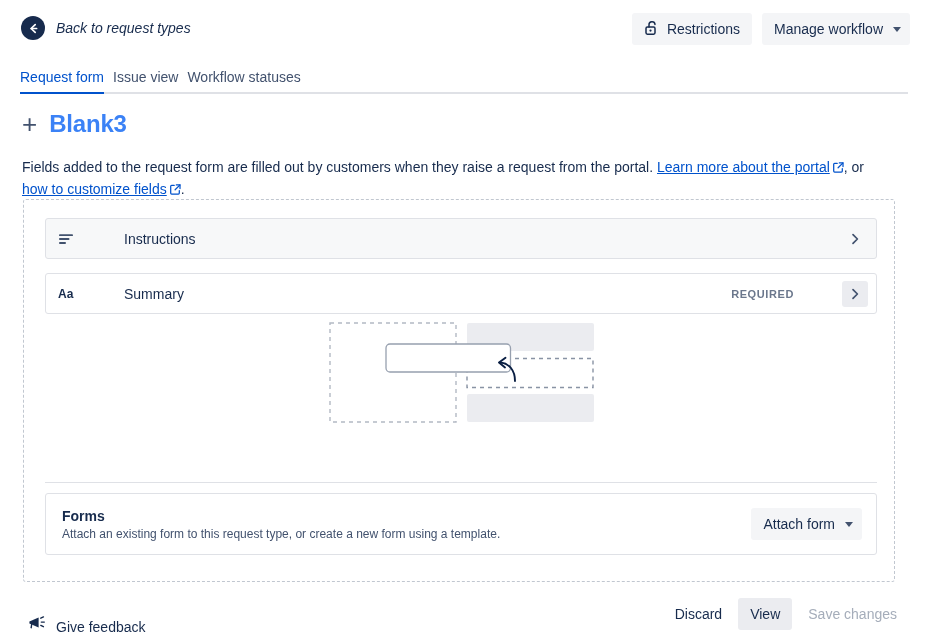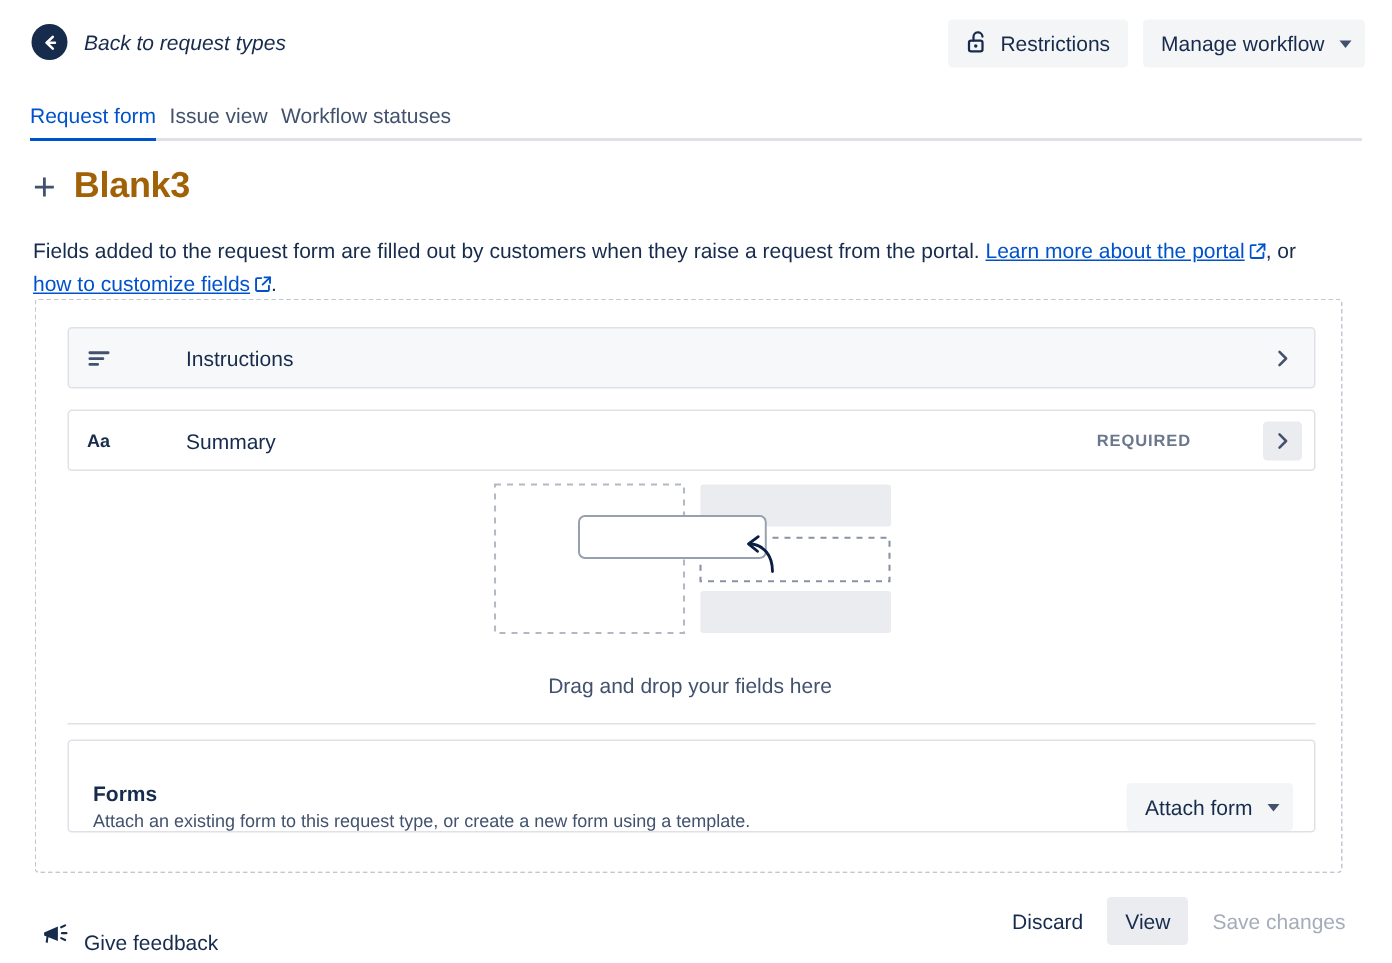--- a/index.html
+++ b/index.html
@@ -65,21 +65,21 @@
     content: ""; position: absolute; left: 0; right: 0; bottom: -2px;
     height: 2px; background: #0052CC;
   }
 
   
   .title-row {
     position: absolute; top: 110px; left: 22px;
     display: flex; align-items: center; gap: 12px;
   }
   .plus-icon { color: #42526E; font-size: 26px; font-weight: 300; line-height: 1; }
-  .page-title { font-size: 24px; font-weight: bold; color: #a16207; letter-spacing: -0.2px; }
+  .page-title { font-size: 24px; font-weight: bold; color: #3b82f6; letter-spacing: -0.2px; }
 
   .desc {
     position: absolute; top: 157px; left: 22px; width: 872px;
     font-size: 14px; line-height: 21px; color: #172B4D;
   }
   .lnk { color: #0052CC; text-decoration: underline; cursor: pointer; }
   .ext-ico { display: inline-block; vertical-align: -1px; margin-left: 3px; }
 
   
   .dropzone {
@@ -117,21 +117,21 @@
 
   .divider {
     position: absolute; top: 282px; left: 21px; width: 832px; height: 1px;
     background: #DFE1E6;
   }
 
   
   .forms-card {
     position: absolute; top: 293px; left: 21px; width: 832px; height: 62px;
     border: 1px solid #DFE1E6; border-radius: 3px; background: #fff;
-    display: flex; align-items: flex-end; padding: 0 14px 0 16px;
+    display: flex; align-items: center; padding: 0 14px 0 16px;
   }
   .forms-title { font-size: 14px; font-weight: bold; color: #172B4D; margin-bottom: 3px; }
   .forms-sub { font-size: 12px; color: #42526E; }
 
   
   .bottombar { position: absolute; bottom: 0; left: 0; width: 928px; height: 54px; }
   .feedback {
     position: absolute; left: 27px; top: 11px;
     display: flex; align-items: center; gap: 9px; cursor: pointer; margin-top: 17px;
   }
@@ -257,21 +257,20 @@
 
         <rect x="138" y="36.5" width="126" height="29" fill="none" stroke="#8993A4" stroke-width="1.4" stroke-dasharray="4 4"></rect>
 
         <rect x="57" y="22" width="124.5" height="28" rx="4" fill="#FFFFFF" stroke="#97A0AF" stroke-width="1.3"></rect>
 
         <path d="M186 59 C186 48 180 41.5 171.5 40.5" fill="none" stroke="#091E42" stroke-width="1.9" stroke-linecap="round"></path>
         <path d="M176.5 35.8 L170 40.6 L176 45.5" fill="none" stroke="#091E42" stroke-width="1.9" stroke-linecap="round" stroke-linejoin="round"></path>
       </svg>
     </div>
 
-    <div class="drag-text">Drag and drop your fields here</div>
 
     <div class="divider"></div>
 
     <div class="forms-card">
       <div>
         <div class="forms-title">Forms</div>
         <div class="forms-sub">Attach an existing form to this request type, or create a new form using a template.</div>
       </div>
       <span class="spacer"></span>
       <button class="btn" style="font-weight:500;color:#172B4D;padding-right:9px;">

